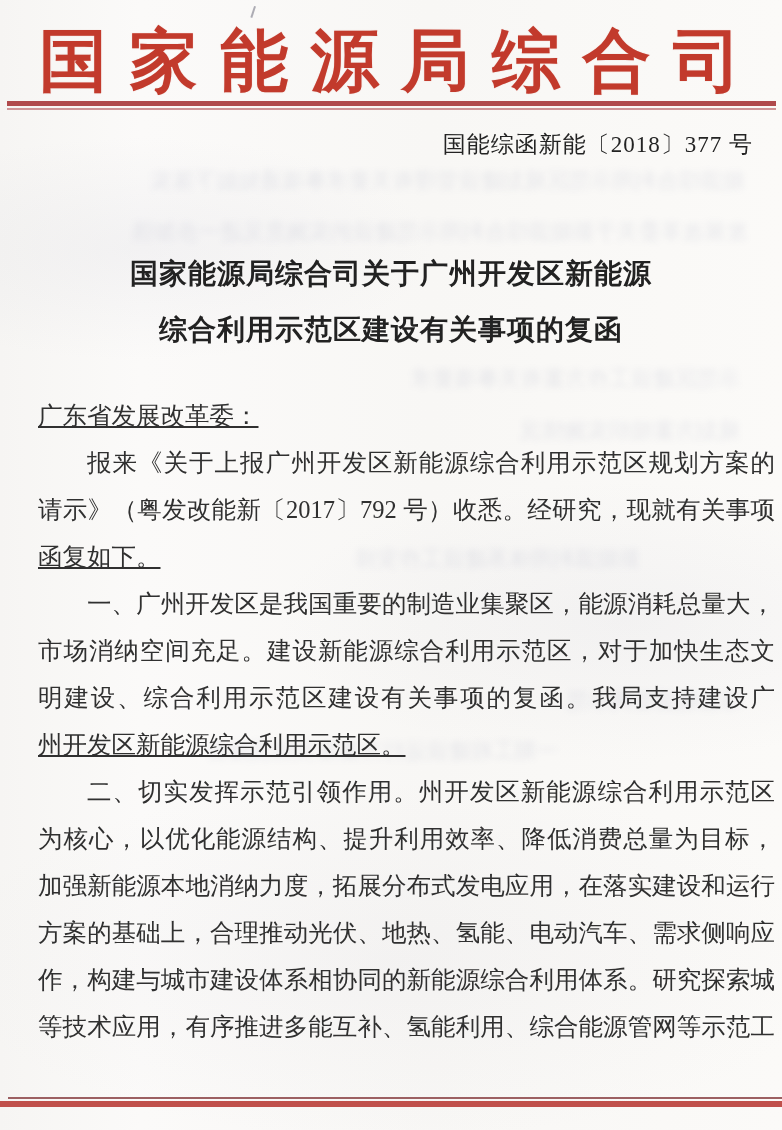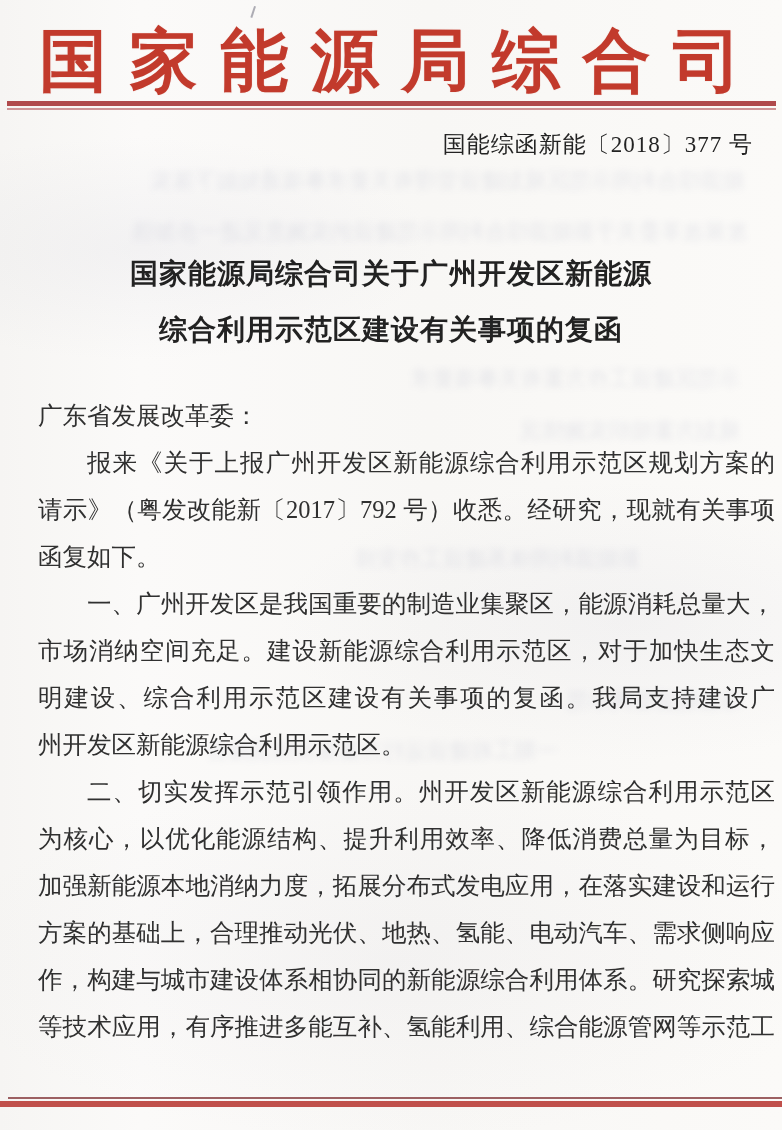--- a/index.html
+++ b/index.html
@@ -46,21 +46,21 @@
     font-size:28px;line-height:56px;letter-spacing:1px;
   }
   
   .body-block{position:absolute;top:392px;left:38px;width:737px;}
   .body-line{
     font-size:24.5px;line-height:47px;height:47px;
     color:#303030;
     text-align:justify;text-align-last:justify;
     overflow:hidden;white-space:nowrap;
   }
-  .body-line.no-fill{text-align:left;text-align-last:left;}
+  .body-line.no-fill{text-align:left;text-align-last:left;text-decoration:underline;}
   .body-line.indent{text-indent:2em;}
   
   .bleed{
     position:absolute;
     font-size:22px;line-height:26px;color:#7d84a6;
     filter:blur(3px);opacity:.15;
     overflow:hidden;white-space:nowrap;height:28px;
     transform:scaleX(-1);
     pointer-events:none;
   }

